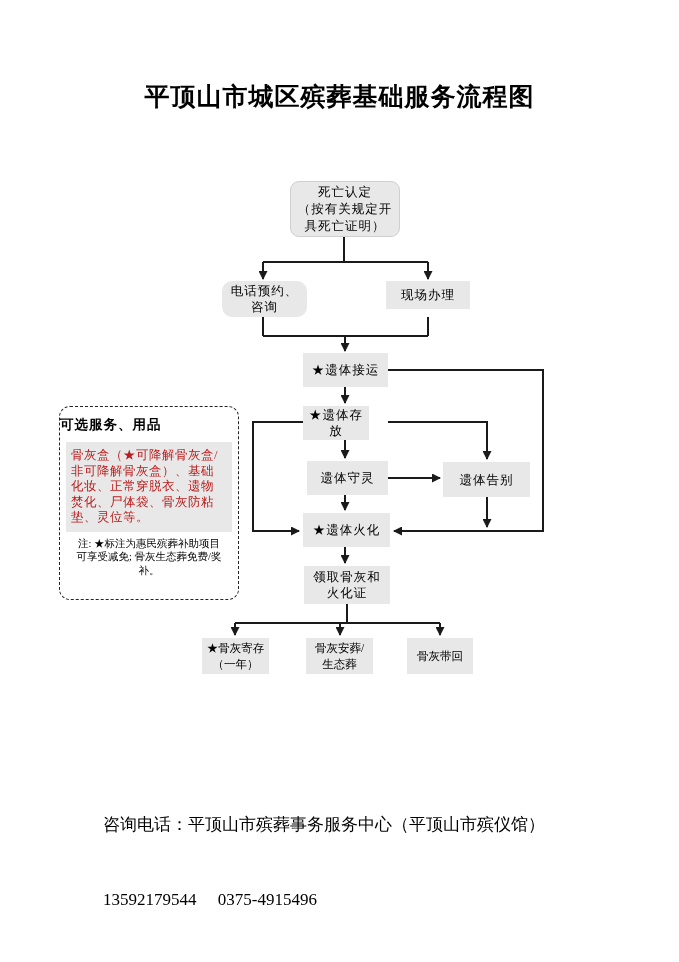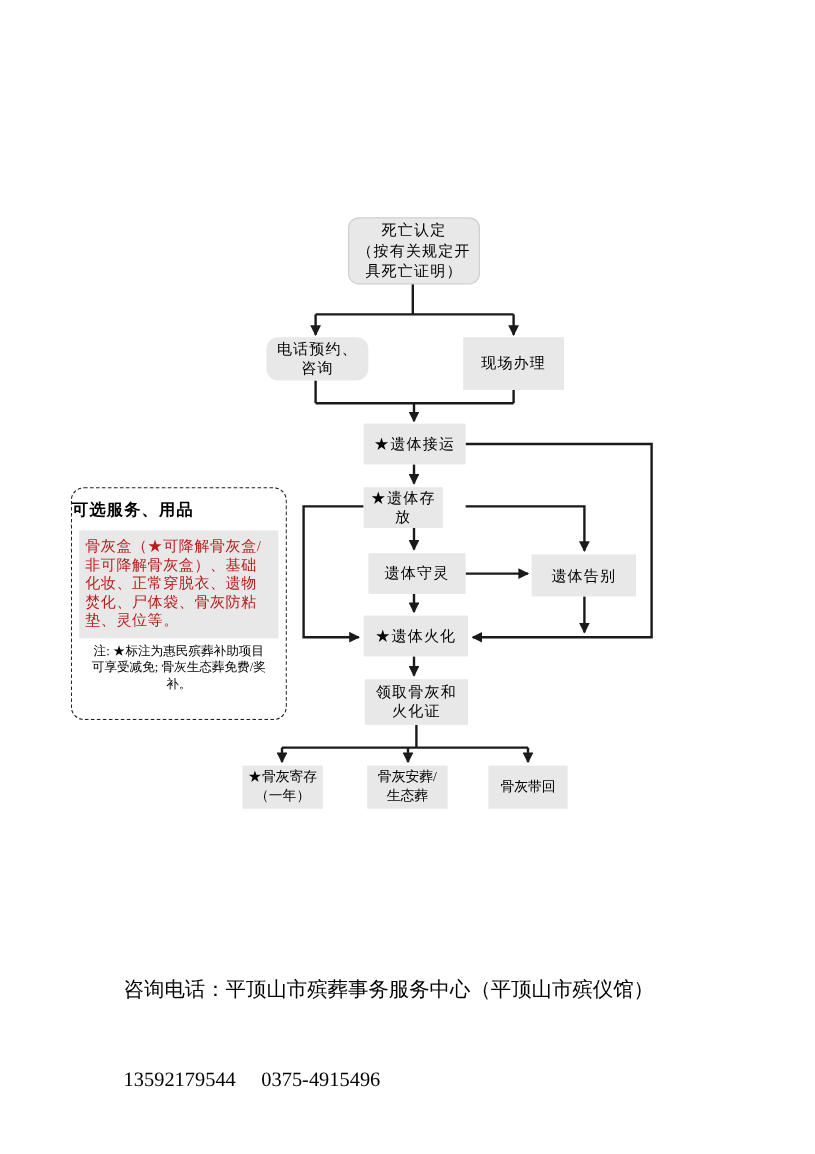--- a/index.html
+++ b/index.html
@@ -33,21 +33,21 @@
     justify-content:center;
     text-align:center;
     font-size:12.5px;
     line-height:16px;
     white-space:pre-line;
     letter-spacing:1px;
     color:#000;
   }
   .n-death{left:290px;top:181px;width:108px;height:54px;border-radius:9px;border:1px solid #cfcfcf;line-height:17px;}
   .n-phone{left:222px;top:281px;width:85px;height:36px;border-radius:10px;}
-  .n-onsite{left:386px;top:281px;width:84px;height:44px;}
+  .n-onsite{left:386px;top:281px;width:84px;height:28px;}
   .n-pickup{left:303px;top:353px;width:85px;height:34px;}
   .n-storage{left:303px;top:406px;width:66px;height:34px;}
   .n-vigil{left:307px;top:461px;width:81px;height:34px;}
   .n-farewell{left:443px;top:462px;width:87px;height:35px;}
   .n-cremation{left:303px;top:513px;width:87px;height:34px;}
   .n-collect{left:304px;top:566px;width:86px;height:38px;}
   .n-deposit{left:202px;top:638px;width:67px;height:36px;font-size:11.5px;letter-spacing:0;}
   .n-burial{left:306px;top:638px;width:67px;height:36px;font-size:11.5px;letter-spacing:0;}
   .n-takeback{left:407px;top:638px;width:66px;height:36px;font-size:11.5px;letter-spacing:0;}
   .panel{
@@ -92,20 +92,21 @@
     line-height:25px;
     white-space:pre;
     color:#000;
   }
 </style>
 </head>
 <body>
 
 <div class="page">
 
+  <div class="title">平顶山市城区殡葬基础服务流程图</div>
 
   <svg class="connectors" width="679" height="962" viewBox="0 0 679 962" xmlns="http://www.w3.org/2000/svg">
     <defs>
       <marker id="arr" markerUnits="userSpaceOnUse" markerWidth="9" markerHeight="9" refX="8" refY="4.5" orient="auto">
         <path d="M0,0 L9,4.5 L0,9 Z" fill="#1a1a1a"></path>
       </marker>
     </defs>
     <g stroke="#1a1a1a" stroke-width="2" fill="none">
 
       <path d="M344 235 V262"></path>

